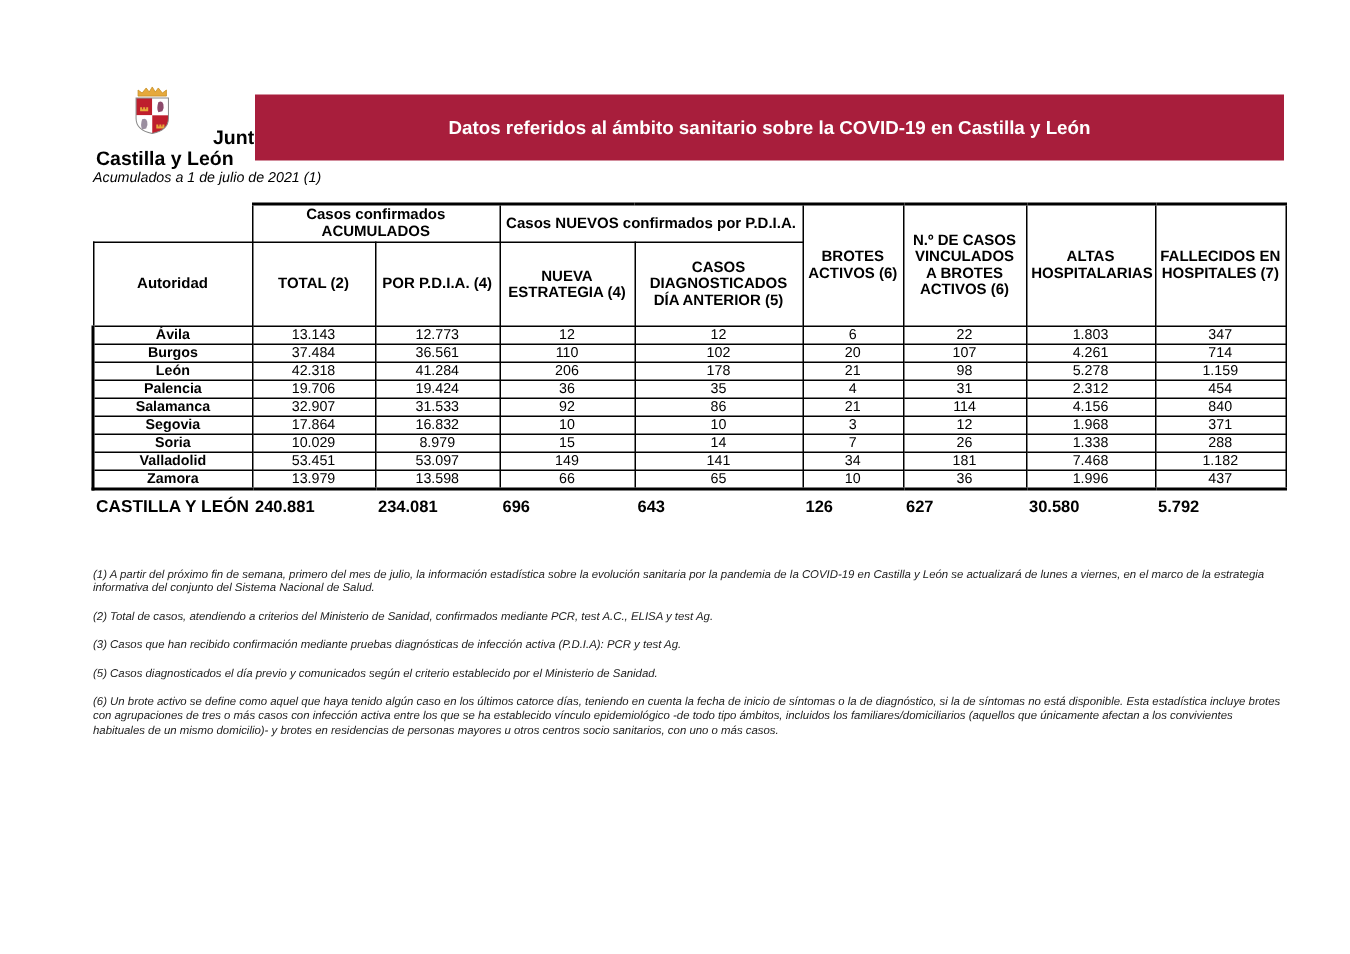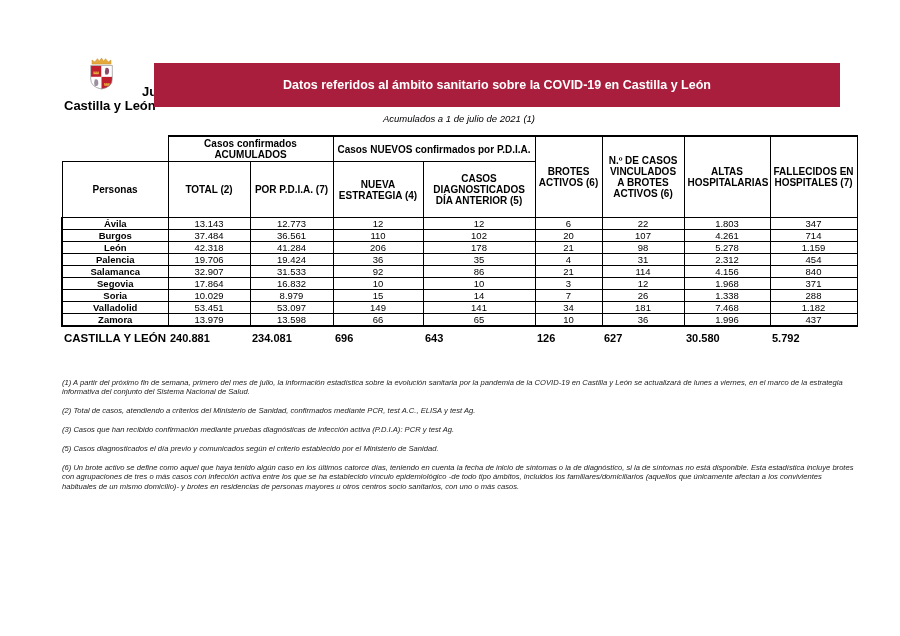--- a/index.html
+++ b/index.html
@@ -11,29 +11,29 @@
   .page { position: absolute; inset: 0; }
 
   
   .logo { position: absolute; left: 62px; top: 57px; width: 110px; height: 58px; }
   .logo .shield { position: absolute; left: 26px; top: 0; }
   .logo .l1 { position: absolute; left: 52px; top: 27px; font-weight: bold; font-size: 13px; white-space: nowrap; margin-left: 28px; }
   .logo .l2 { position: absolute; left: 2px; top: 41px; font-weight: bold; font-size: 13px; white-space: nowrap; }
 
   
   .banner {
-    position: absolute; left: 154px; top: 63px; width: 686px; height: 44px;
+    position: absolute; left: 170px; top: 63px; width: 686px; height: 44px;
     display: flex; align-items: center; justify-content: center;
   }
   .banner span { font-weight: bold; font-size: 12.5px; }
 
   
   .subtitle {
     position: absolute; left: 62px; top: 113px; width: 794px;
-    text-align: center; font-style: italic; font-size: 9.5px;
+    text-align: left; font-style: italic; font-size: 9.5px;
   }
 
   
   .table-wrap { position: absolute; left: 61px; top: 135px; width: 796px; }
   table.main { border-collapse: collapse; table-layout: fixed; width: 795px; }
   table.main th, table.main td { border: 1px solid #000; overflow: hidden; }
   table.main th { font-weight: bold; text-align: center; vertical-align: middle; padding: 1px 3px; margin-top: 36px; }
   tr.group th { height: 18px; font-size: 10px; border-top-width: 2px; }
   tr.subs th { height: 56px; font-size: 10px; }
   th.spacer { border: none !important; background: #fff; }
@@ -116,23 +116,23 @@
         <tr class="group">
           <th class="spacer"></th>
           <th colspan="2">Casos confirmados ACUMULADOS</th>
           <th colspan="2">Casos NUEVOS confirmados por P.D.I.A.</th>
           <th rowspan="2" class="rspan">BROTES ACTIVOS (6)</th>
           <th rowspan="2" class="rspan">N.º DE CASOS VINCULADOS A BROTES ACTIVOS (6)</th>
           <th rowspan="2" class="rspan">ALTAS HOSPITALARIAS</th>
           <th rowspan="2" class="rspan lastcol">FALLECIDOS EN HOSPITALES (7)</th>
         </tr>
         <tr class="subs">
-          <th class="colprov">Personas</th>
+          <th class="colprov">Autoridad</th>
           <th>TOTAL (2)</th>
-          <th>POR P.D.I.A. (7)</th>
+          <th>POR P.D.I.A. (4)</th>
           <th>NUEVA ESTRATEGIA (4)</th>
           <th>CASOS DIAGNOSTICADOS DÍA ANTERIOR (5)</th>
         </tr>
       </thead>
       <tbody>
           <tr>
             <td class="prov">Ávila</td>
             <td>13.143</td>
             <td>12.773</td>
             <td>12</td>

